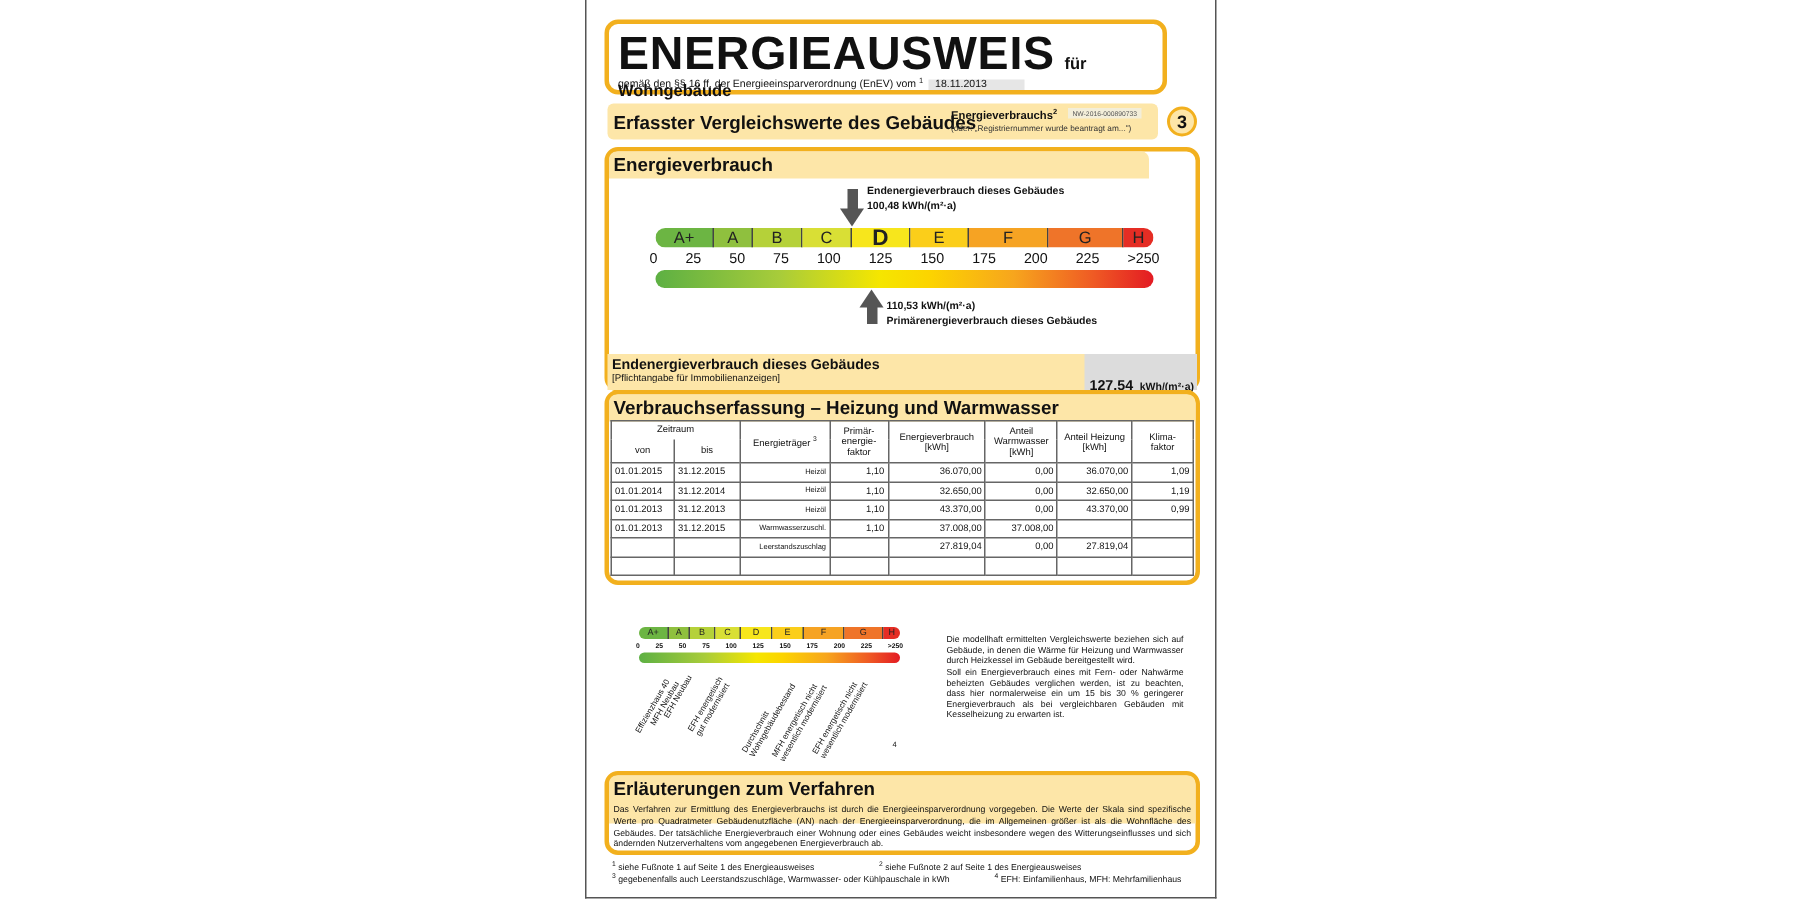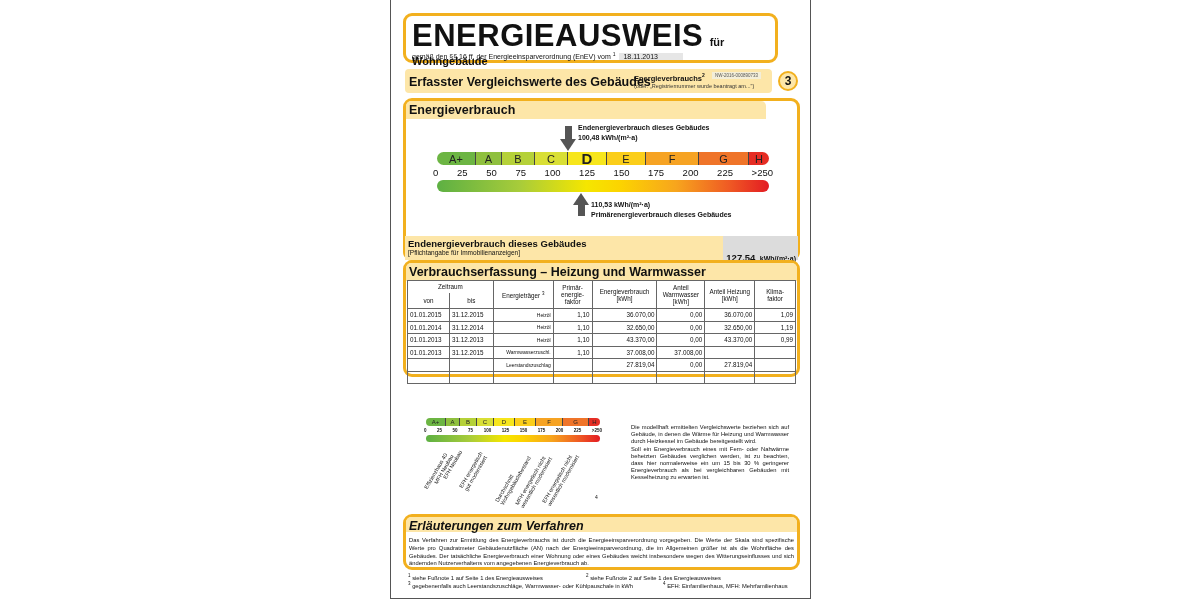--- a/index.html
+++ b/index.html
@@ -103,21 +103,21 @@
   <div class="abs hdr" style="left:14px;top:236px;width:393px;height:24px;">
     <div class="abs" style="left:3px;top:2px;font-weight:bold;font-size:9.5px;">Endenergieverbrauch dieses Gebäudes</div>
     <div class="abs" style="left:3px;top:13px;font-size:6.5px;">[Pflichtangabe für Immobilienanzeigen]</div>
     <div class="abs" style="left:318px;top:0;width:75px;height:24px;background:#dcdcdc;"></div>
     <div class="abs" style="right:2px;top:11px;font-weight:bold;">
       <span style="font-size:9.5px;">127,54</span>
       <span style="font-size:7px;">kWh/(m²·a)</span>
     </div>
   </div>
 
-  <div class="obox" style="left:12px;top:260px;width:397px;height:117px;">
+  <div class="obox" style="left:12px;top:260px;width:397px;height:130px;">
     <div class="abs hdr" style="left:0;top:0;width:391px;height:18px;border-radius:5px 5px 0 0;">
       <div class="abs sec-title" style="left:3px;top:2px;">Verbrauchserfassung – Heizung und Warmwasser</div>
     </div>
   </div>
 
   <table class="data" style="left:16px;top:280px;width:389px;">
     <colgroup>
       <col style="width:42px">
         <col style="width:44px">
         <col style="width:60px">
@@ -250,21 +250,21 @@
   <div class="rot" style="left:150px;top:501px;white-space:pre;">EFH energetisch nicht
 wesentlich modernisiert</div>
   <div class="abs" style="left:204px;top:494px;font-size:5px;">4</div>
 
   <div class="abs just" style="left:240px;top:424px;width:158px;font-size:5.8px;line-height:7.2px;">
     <div>Die modellhaft ermittelten Vergleichswerte beziehen sich auf Gebäude, in denen die Wärme für Heizung und Warmwasser durch Heizkessel im Gebäude bereitgestellt wird.</div>
     <div>Soll ein Energieverbrauch eines mit Fern- oder Nahwärme beheizten Gebäudes verglichen werden, ist zu beachten, dass hier normalerweise ein um 15 bis 30 % geringerer Energieverbrauch als bei vergleichbaren Gebäuden mit Kesselheizung zu erwarten ist.</div>
   </div>
 
   <div class="obox" style="left:12px;top:514px;width:397px;height:56px;">
-    <div class="abs hdr" style="left:0;top:0;width:391px;height:15px;border-radius:5px 5px 0 0;font-style:italic;">
+    <div class="abs hdr" style="left:0;top:0;width:391px;height:32px;border-radius:5px 5px 0 0;">
       <div class="abs sec-title" style="left:3px;top:2px;">Erläuterungen zum Verfahren</div>
     </div>
     <div class="abs just" style="left:3px;top:20px;width:385px;font-size:5.8px;line-height:7.8px;">Das Verfahren zur Ermittlung des Energieverbrauchs ist durch die Energieeinsparverordnung vorgegeben. Die Werte der Skala sind spezifische Werte pro Quadratmeter Gebäudenutzfläche (AN) nach der Energieeinsparverordnung, die im Allgemeinen größer ist als die Wohnfläche des Gebäudes. Der tatsächliche Energieverbrauch einer Wohnung oder eines Gebäudes weicht insbesondere wegen des Witterungseinflusses und sich ändernden Nutzerverhaltens vom angegebenen Energieverbrauch ab.</div>
   </div>
 
   <div class="abs" style="left:17px;top:572px;width:395px;font-size:5.8px;line-height:7.5px;">
     <div class="abs" style="left:0;top:0;"><sup style="font-size:4.5px;">1</sup> <span>siehe Fußnote 1 auf Seite 1 des Energieausweises</span></div>
     <div class="abs" style="left:178px;top:0;"><sup style="font-size:4.5px;">2</sup> <span>siehe Fußnote 2 auf Seite 1 des Energieausweises</span></div>
     <div class="abs" style="left:0;top:8px;white-space:nowrap;"><sup style="font-size:4.5px;">3</sup> <span>gegebenenfalls auch Leerstandszuschläge, Warmwasser- oder Kühlpauschale in kWh</span></div>
     <div class="abs" style="left:255px;top:8px;white-space:nowrap;"><sup style="font-size:4.5px;">4</sup> <span>EFH: Einfamilienhaus, MFH: Mehrfamilienhaus</span></div>

